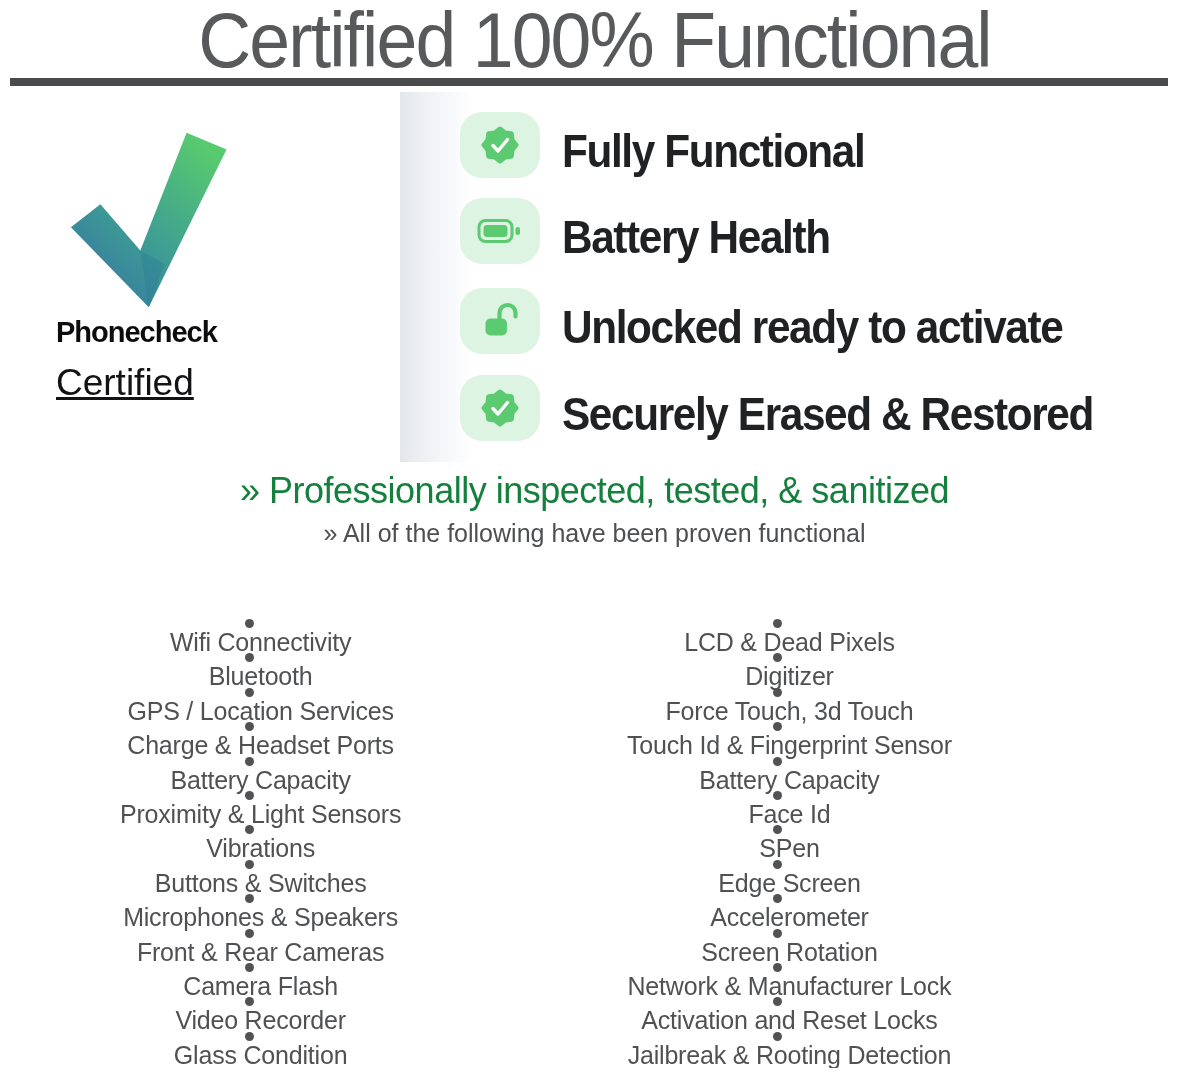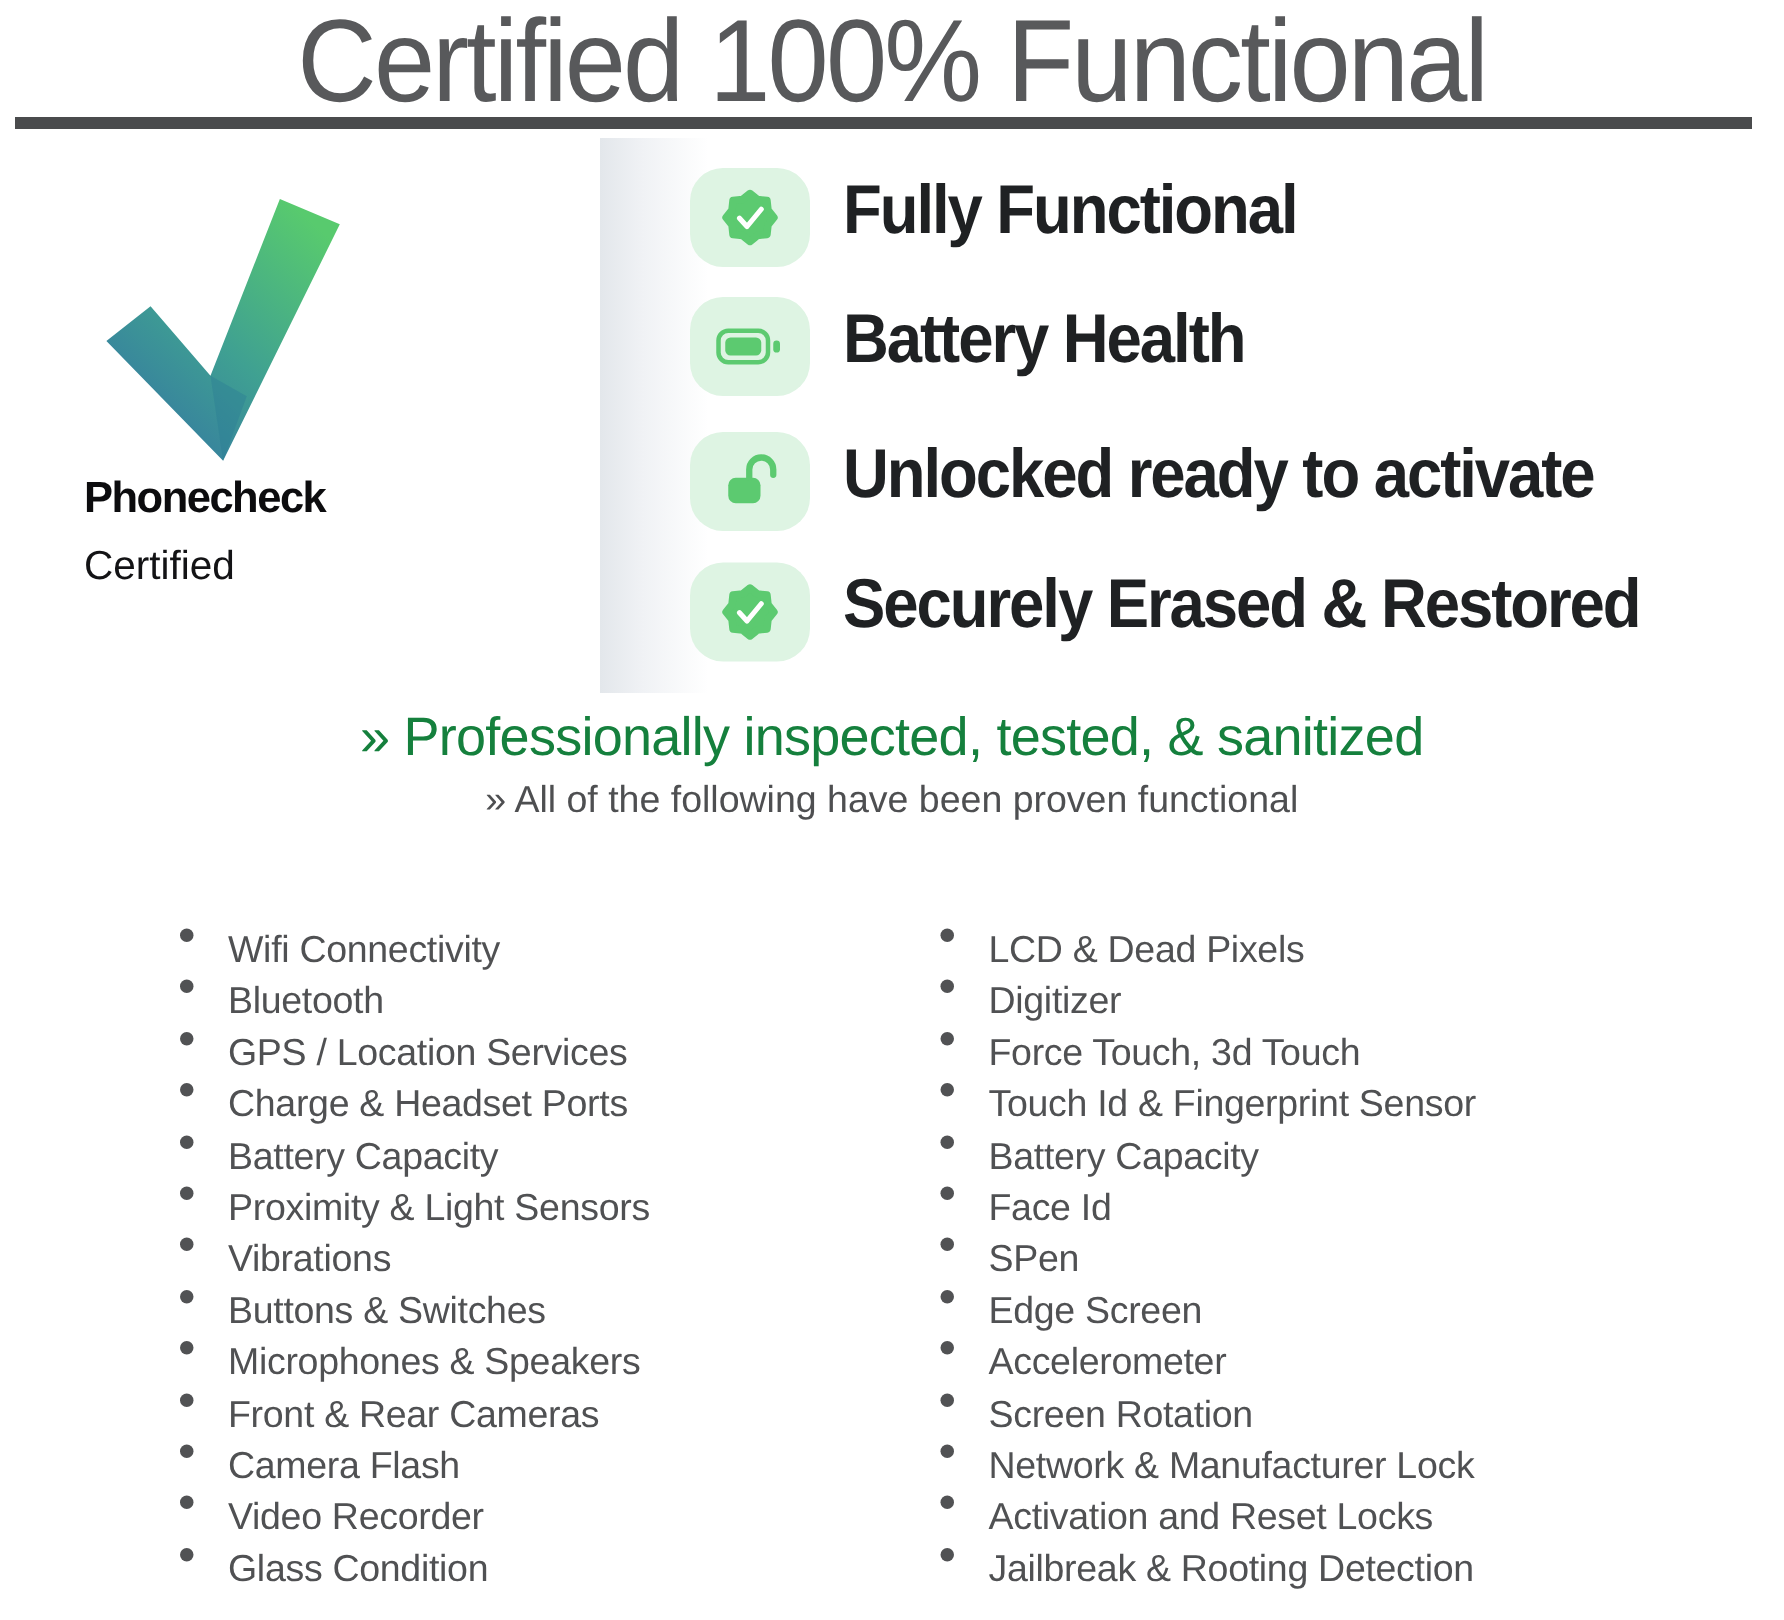--- a/index.html
+++ b/index.html
@@ -21,31 +21,31 @@
     background:var(--underline);
   }
 
   
   .logo-check{position:absolute;left:52px;top:126px;width:184px;height:190px;}
   .logo-brand{
     position:absolute;left:56px;top:316px;font-size:29px;font-weight:700;
     color:#0c0c0e;letter-spacing:-1px;white-space:nowrap;
   }
   .logo-sub{
-    position:absolute;left:56px;top:362px;font-size:27px;font-weight:400;
-    color:#131315;white-space:nowrap;
+    position:absolute;left:56px;top:362px;font-size:37px;font-weight:400;
+    color:#131315;white-space:nowrap;text-decoration:underline;
   }
 
   
   .features-card{position:absolute;left:400px;top:92px;width:789px;height:370px;background:#fff;}
   .features-card .edge{
     position:absolute;left:0;top:0;bottom:0;width:72px;
     background:linear-gradient(90deg,#e3e7eb 0%,#f0f2f5 40%,rgba(255,255,255,0) 100%);
   }
-  .feature-row{position:absolute;left:60px;display:flex;align-items:flex-start;height:66px;}
+  .feature-row{position:absolute;left:60px;display:flex;align-items:flex-end;height:66px;}
   .feature-row.r0{top:20px}.feature-row.r1{top:106px}.feature-row.r2{top:196px}.feature-row.r3{top:283px}
   .icon-tile{
     width:80px;height:66px;border-radius:22px;background:var(--tile-bg);
     display:flex;align-items:center;justify-content:center;flex:0 0 auto;
     color:var(--accent-green);
   }
   .feature-label{
     margin-left:22px;font-size:46px;font-weight:700;color:var(--dark-text);
     letter-spacing:-1.5px;white-space:nowrap;transform:scaleX(.92);
     transform-origin:left center;
@@ -59,22 +59,22 @@
   .subtitle-secondary{
     position:absolute;top:519px;left:0;width:100%;text-align:center;
     font-size:25px;color:#4e4f51;white-space:nowrap;
   }
 
   
   .checklist{position:absolute;top:619px;}
   .checklist.left{left:120px}
   .checklist.right{left:627px}
   .check-item{
-    display:flex;align-items:flex-start;height:34.4px;font-size:25px;
-    color:var(--text-gray);letter-spacing:-.2px;white-space:nowrap;
+    display:flex;align-items:center;height:34.4px;font-size:25px;
+    color:var(--text-gray);letter-spacing:-.2px;white-space:nowrap;flex-direction:column;
   }
   .bullet-dot{
     width:9px;height:9px;border-radius:50%;background:#515254;
     margin-right:23px;flex:0 0 auto;
   }
 </style>
 </head>
 <body>
 
 <div class="canvas" style="--accent-green: #5cca70; --tile-bg: #def4e3; --title-gray: #58595b; --underline: #4a4b4d; --text-gray: #505153; --dark-text: #1f2123;">

